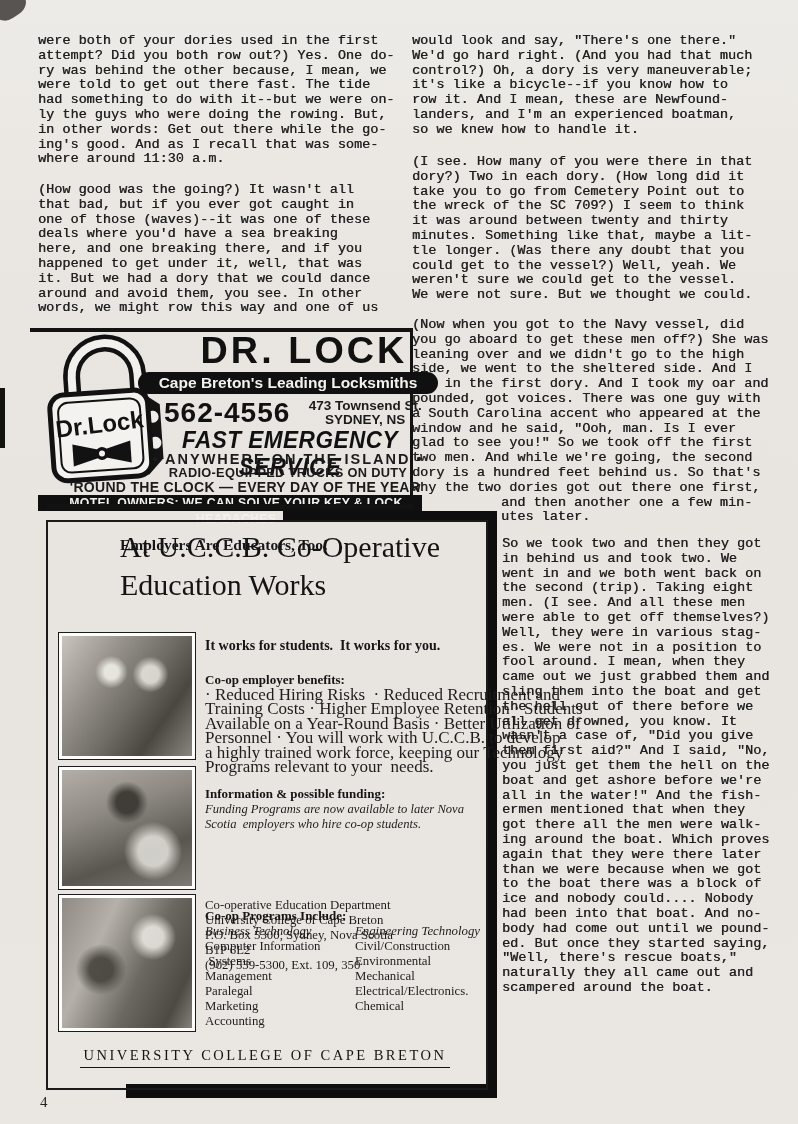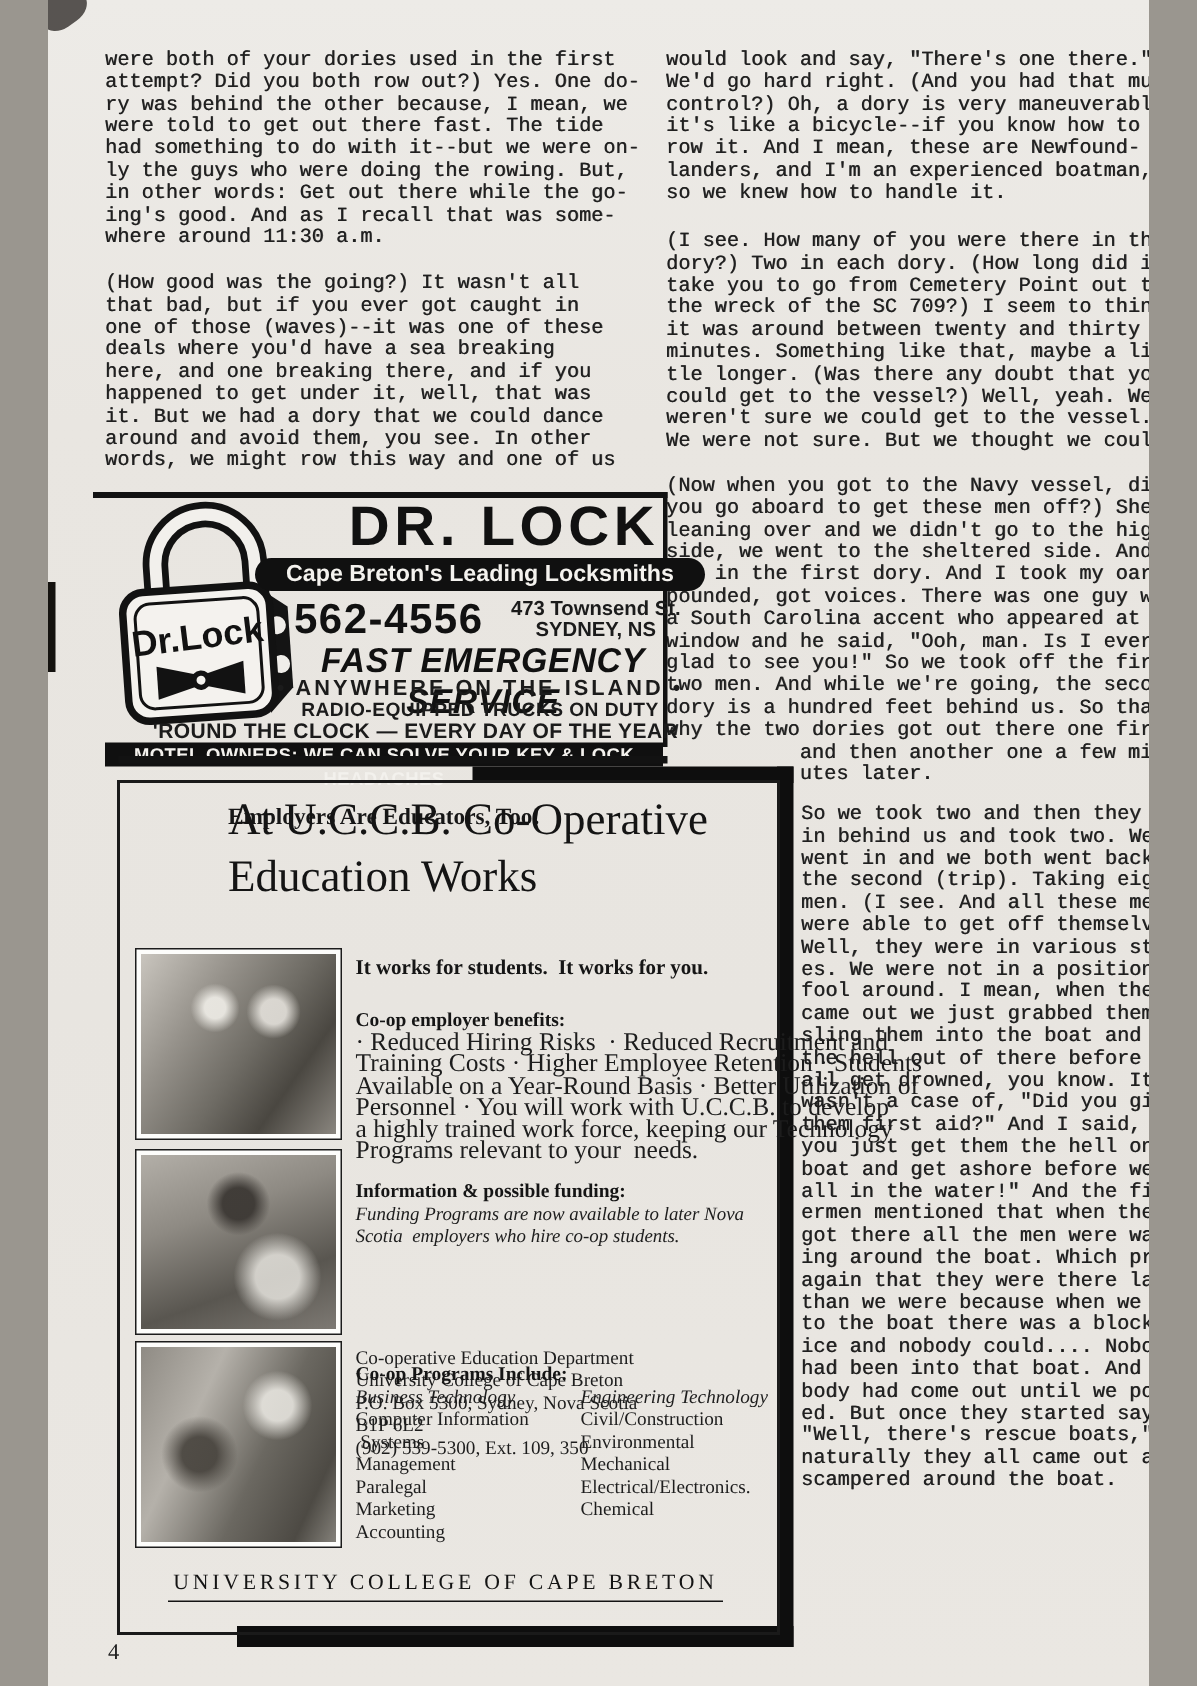--- a/index.html
+++ b/index.html
@@ -1,17 +1,17 @@
 <!DOCTYPE html>
 <html><head>
 <meta charset="utf-8">
 <style>
   html,body{margin:0;padding:0;background:#9a968f;}
   .page{
-    position:relative;width:734px;height:1124px;margin:0 auto;overflow:hidden;
+    position:relative;width:798px;height:1124px;margin:0 auto;overflow:hidden;
     background:linear-gradient(180deg,#edebe7 0%,#e9e6e1 25%,#e8e5e0 60%,#eae7e2 100%);
     color:#1b1b1b;
   }
   
   .tw{
     position:absolute;margin:0;
     font-family:"Liberation Mono","DejaVu Sans Mono",monospace;
     font-size:13.5px;line-height:14.8px;white-space:pre;
     color:#1f1f1f;text-shadow:0.4px 0 0 rgba(20,20,20,.75);
   }
@@ -36,21 +36,21 @@
   .dl-addr{flex:1;text-align:center;font-weight:bold;font-size:13.5px;line-height:14px;padding-top:2px;}
   .dl-fast{position:absolute;left:106px;top:99px;width:308px;text-align:center;
     font-size:23px;font-weight:800;font-style:italic;transform:scaleX(0.98);letter-spacing:0.5px;color:#111;}
   .dl-anywhere{position:absolute;left:106px;top:123px;width:304px;text-align:center;
     font-size:14.5px;font-weight:800;letter-spacing:2px;}
   .dl-radio{position:absolute;left:106px;top:137px;width:304px;text-align:center;
     font-size:12.8px;font-weight:800;letter-spacing:0.3px;}
   .dl-round{position:absolute;left:20px;top:151px;width:390px;text-align:center;
     font-size:14px;font-weight:800;letter-spacing:0.3px;}
   .dl-motel{position:absolute;left:8px;top:167px;width:372px;height:16px;background:#101010;
-    color:#f3f1ed;font-size:12.3px;font-weight:bold;text-align:center;line-height:16px;letter-spacing:0.3px;}
+    color:#f3f1ed;font-size:12.3px;font-weight:bold;text-align:center;line-height:16px;letter-spacing:0.3px;padding-left:12px;}
   .dl-bottomrule{position:absolute;left:17px;top:176px;width:366px;height:5px;background:#121212;}
   .dl-lock{position:absolute;left:2px;top:6px;width:150px;height:152px;}
 
   
   .serif{font-family:"Liberation Serif","DejaVu Serif",serif;}
   .uc-box{position:absolute;left:46px;top:520px;width:438px;height:566px;border:2px solid #1a1a1a;}
   .uc-bar-top{position:absolute;left:283px;top:511px;width:214px;height:11px;background:#0e0e0e;}
   .uc-bar-right{position:absolute;left:486px;top:511px;width:11px;height:587px;background:#0e0e0e;}
   .uc-bar-bottom{position:absolute;left:126px;top:1084px;width:371px;height:14px;background:#0e0e0e;}
   .uc-kicker{position:absolute;left:120px;top:536px;font-size:15.5px;font-weight:bold;color:#161616;}

